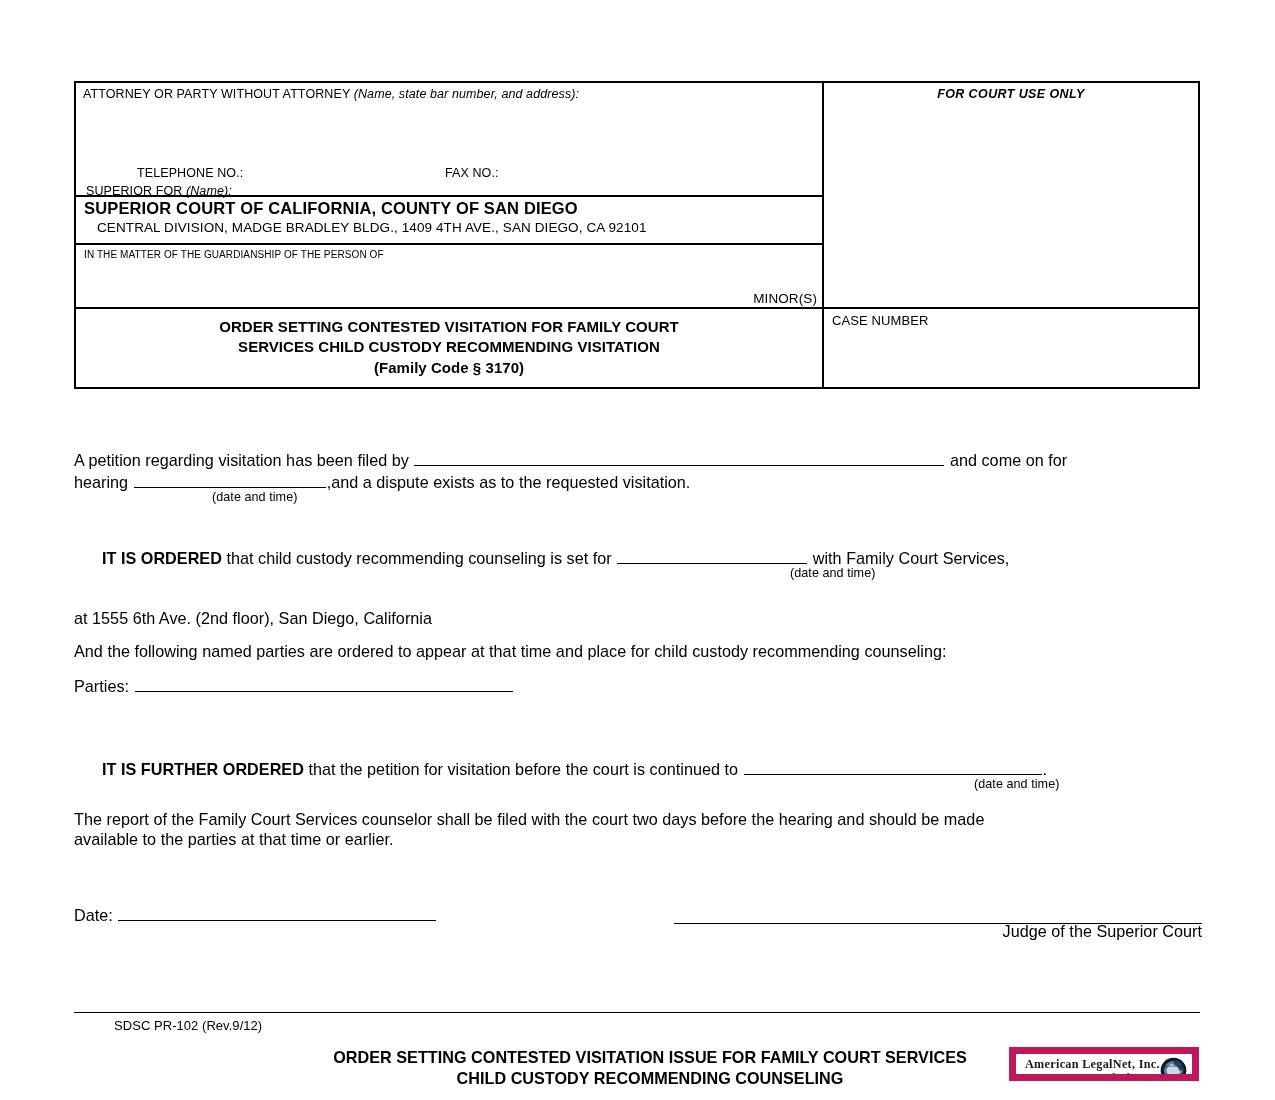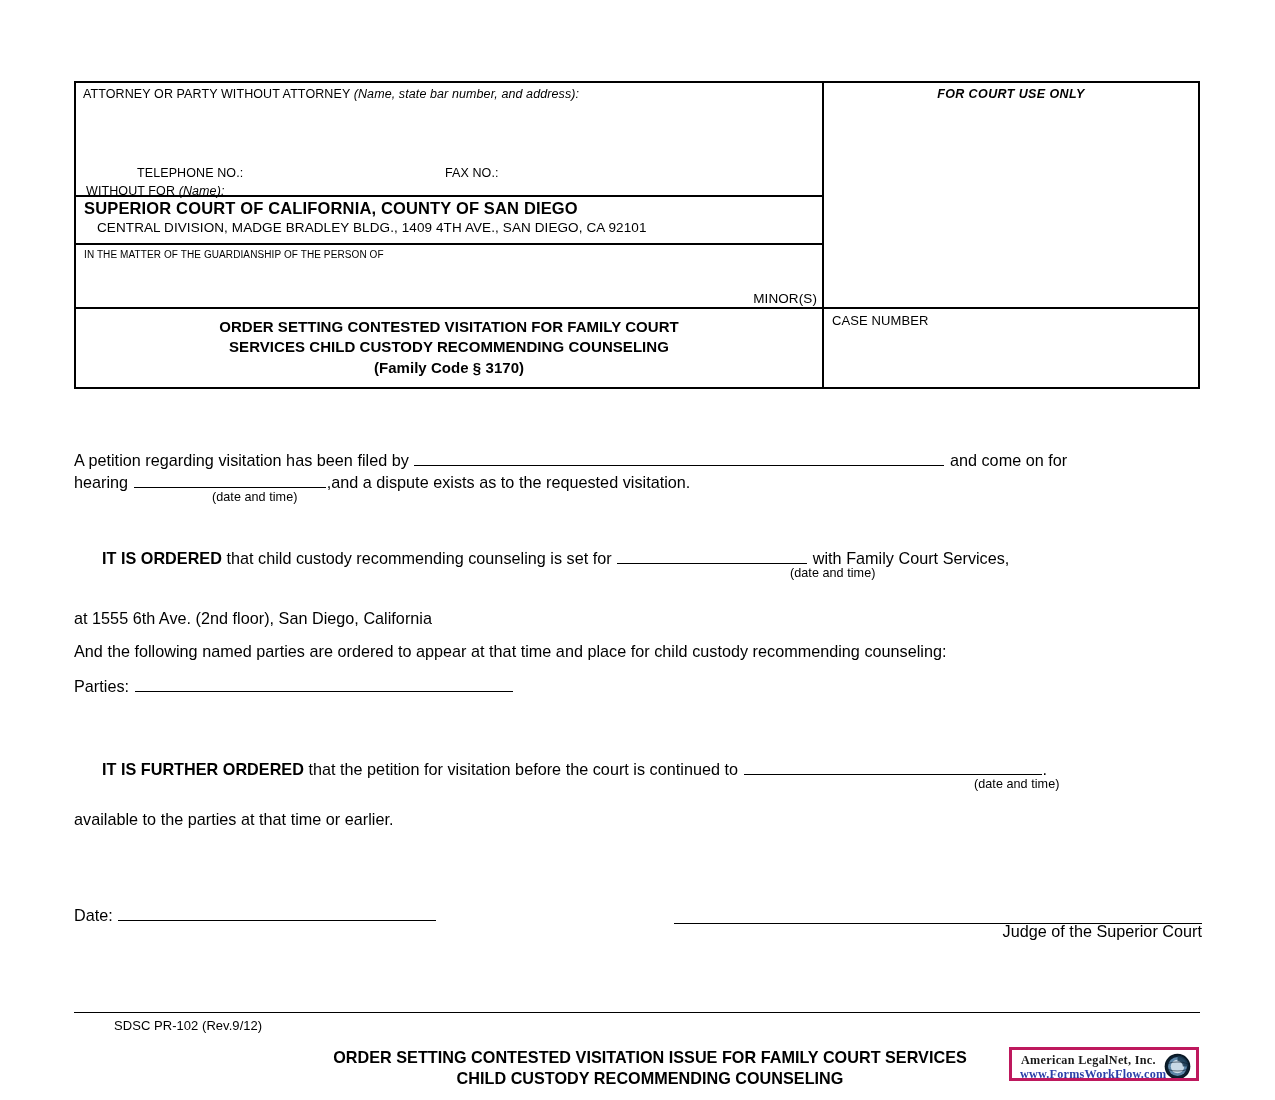--- a/index.html
+++ b/index.html
@@ -206,21 +206,21 @@
     margin-top: 32px;
   }
 
   
   .aln-logo {
     position: absolute;
     left: 1009px;
     top: 1047px;
     width: 190px;
     height: 34px;
-    border: 3px solid #be185d;
+    border: 7px solid #be185d;
     background: #ffffff;
     box-sizing: border-box;
     overflow: hidden;
   }
   .aln-name {
     position: absolute;
     left: 9px; top: 3px;
     font-family: "Liberation Serif", serif;
     font-weight: bold;
     font-size: 12.2px;
@@ -254,21 +254,21 @@
 
     <div class="cap-row row-attorney">
       <div class="cap-left">
         <div class="lbl attorney-head">
           <span>ATTORNEY OR PARTY WITHOUT ATTORNEY</span>
           <span class="lbl-it">(Name, state bar number, and address):</span>
         </div>
         <div class="lbl tel-label">TELEPHONE NO.:</div>
         <div class="lbl fax-label">FAX NO.:</div>
         <div class="lbl attorney-for">
-          <span>WITHOUT FOR</span>
+          <span>SUPERIOR FOR</span>
           <span class="lbl-it">(Name):</span>
         </div>
       </div>
       <div class="cap-right">
         <div class="court-use">FOR COURT USE ONLY</div>
       </div>
     </div>
 
     <div class="cap-row row-court">
       <div class="cap-left">
@@ -283,21 +283,21 @@
         <div class="matter-text">IN THE MATTER OF THE GUARDIANSHIP OF THE PERSON OF</div>
         <div class="minors-text">MINOR(S)</div>
       </div>
       <div class="cap-right"></div>
     </div>
 
     <div class="cap-row row-title">
       <div class="cap-left">
         <div class="form-title">
           <div>ORDER SETTING CONTESTED VISITATION FOR FAMILY COURT</div>
-          <div>SERVICES CHILD CUSTODY RECOMMENDING COUNSELING</div>
+          <div>SERVICES CHILD CUSTODY RECOMMENDING VISITATION</div>
           <div>(Family Code § 3170)</div>
         </div>
       </div>
       <div class="cap-right">
         <div class="case-number">CASE NUMBER</div>
       </div>
     </div>
 
   </div>
 
@@ -332,20 +332,21 @@
     </div>
 
     <div class="para" style="top:309px;">
       <span class="b">IT IS FURTHER ORDERED</span>
       <span>that the petition for visitation before the court is continued to</span>
       <span class="blank" style="width:298px;"></span><span>.</span>
     </div>
     <div class="sublabel" style="left:900px; top:327px;">(date and time)</div>
 
     <div class="para" style="top:360px;">
+      <div>The report of the Family Court Services counselor shall be filed with the court two days before the hearing and should be made</div>
       <div>available to the parties at that time or earlier.</div>
     </div>
 
     <div class="para" style="top:455px;">
       <span>Date:</span>
       <span class="blank" style="width:318px;"></span>
     </div>
     <div class="sigline" style="left:600px; top:473px; width:528px;"></div>
     <div class="para" style="top:472px; text-align:right;">
       <span>Judge of the Superior Court</span>

